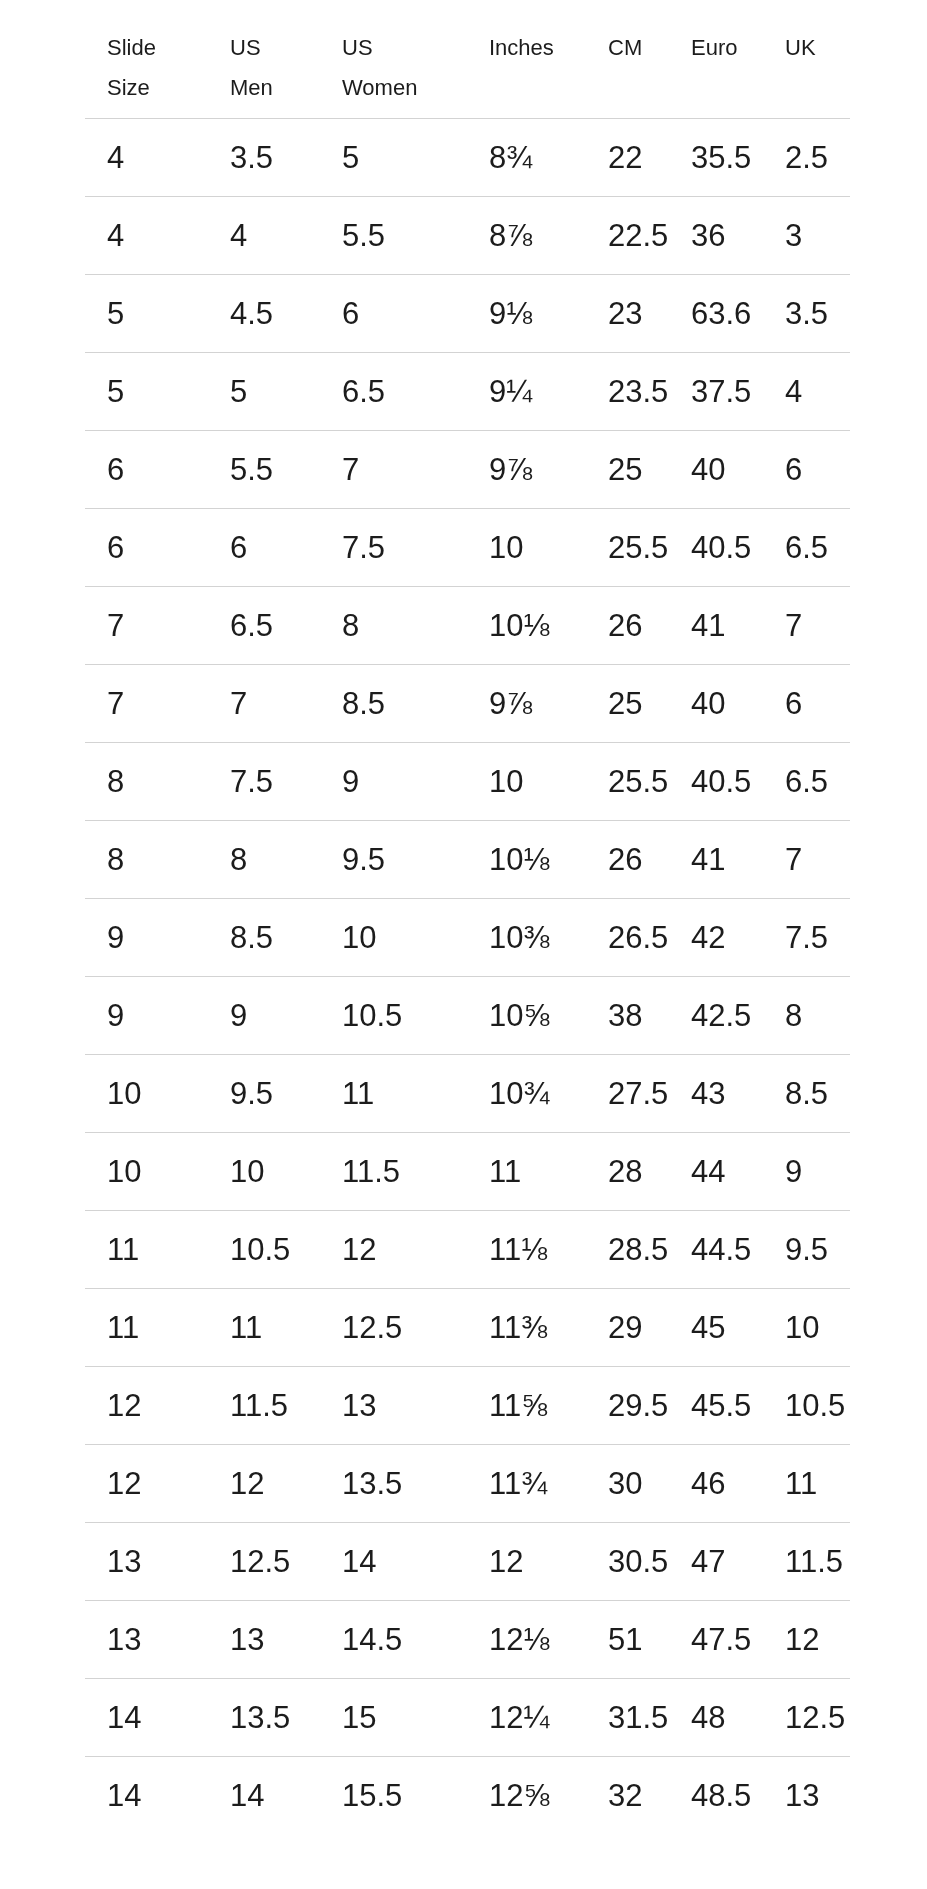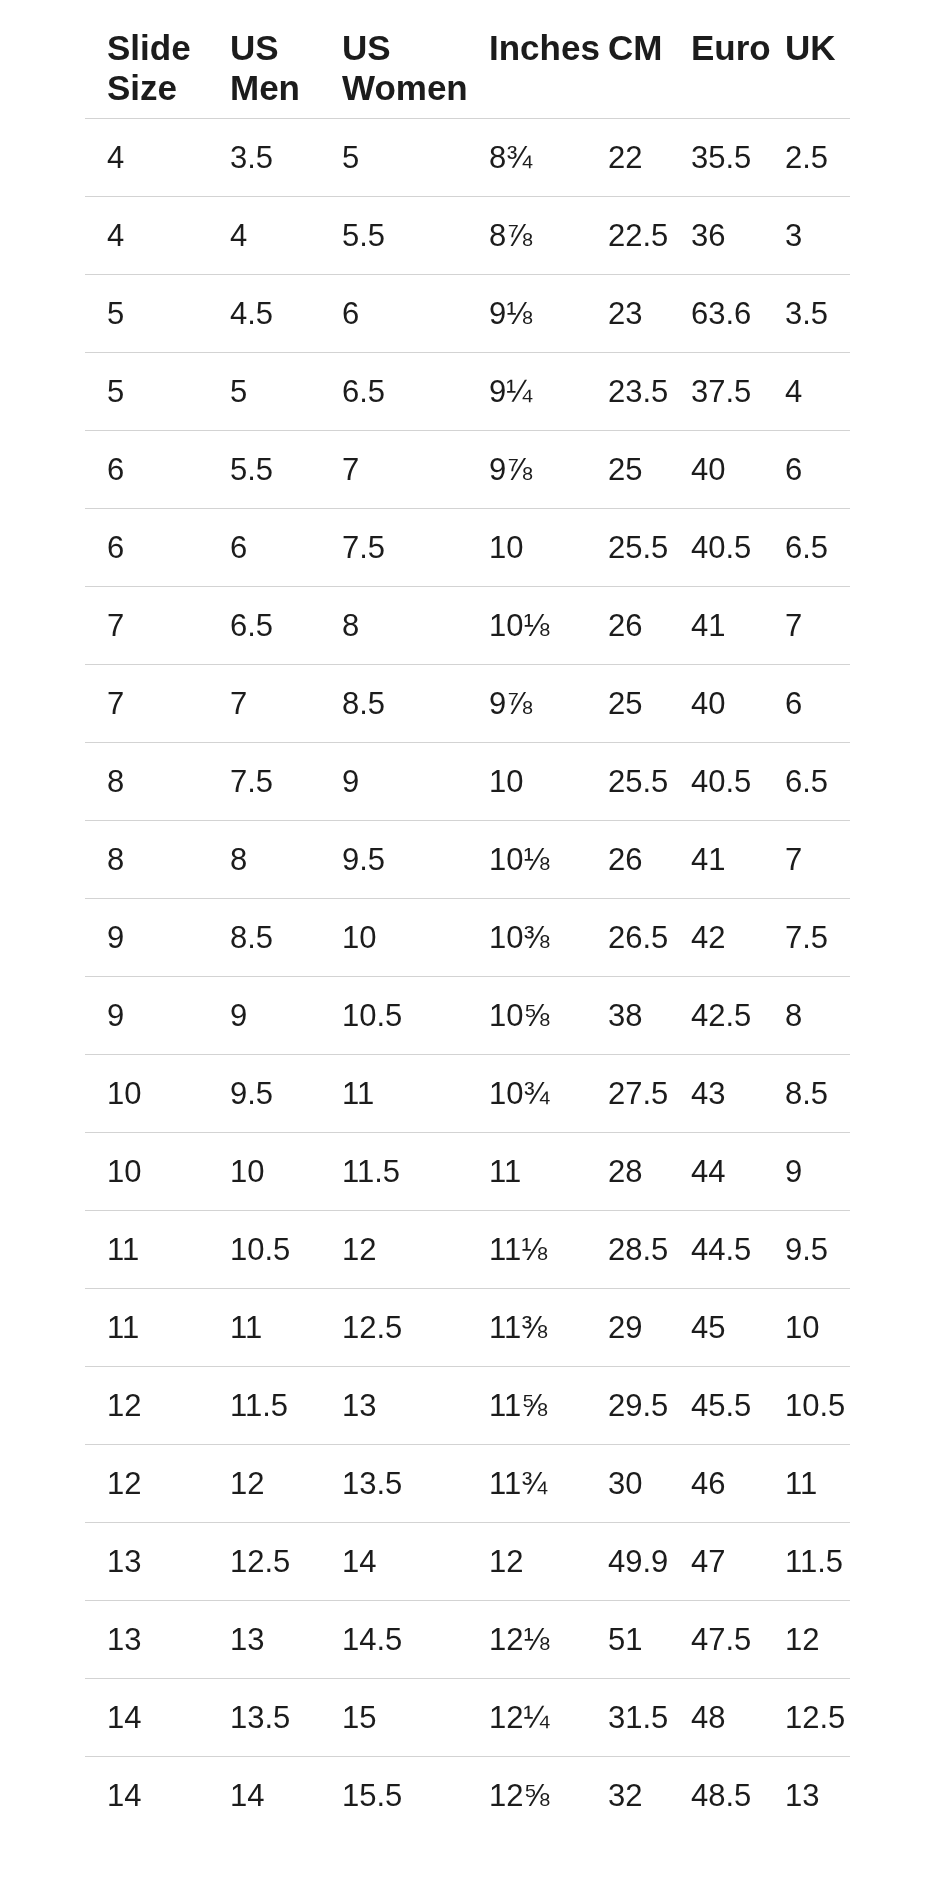--- a/index.html
+++ b/index.html
@@ -12,22 +12,22 @@
     font-family: "Liberation Sans", "DejaVu Sans", sans-serif;
     color: #1c1c1c;
   }
   table.size-chart {
     border-collapse: collapse;
     table-layout: fixed;
     width: 765px;
     margin: 28px 0 0 85px;
   }
   table.size-chart th {
-    font-size: 35px;
-    font-weight: 700;
+    font-size: 22px;
+    font-weight: 400;
     line-height: 40px;
     text-align: left;
     vertical-align: top;
     padding: 0 0 10px 22px;
     border-bottom: 1px solid #d3d3d3;
     color: #1c1c1c;
   }
   .th-line { display: block; white-space: nowrap; }
   table.size-chart td {
     font-size: 31px;
@@ -248,21 +248,21 @@
           <td>11¾</td>
           <td>30</td>
           <td>46</td>
           <td>11</td>
         </tr>
         <tr>
           <td>13</td>
           <td>12.5</td>
           <td>14</td>
           <td>12</td>
-          <td>49.9</td>
+          <td>30.5</td>
           <td>47</td>
           <td>11.5</td>
         </tr>
         <tr>
           <td>13</td>
           <td>13</td>
           <td>14.5</td>
           <td>12⅛</td>
           <td>51</td>
           <td>47.5</td>

